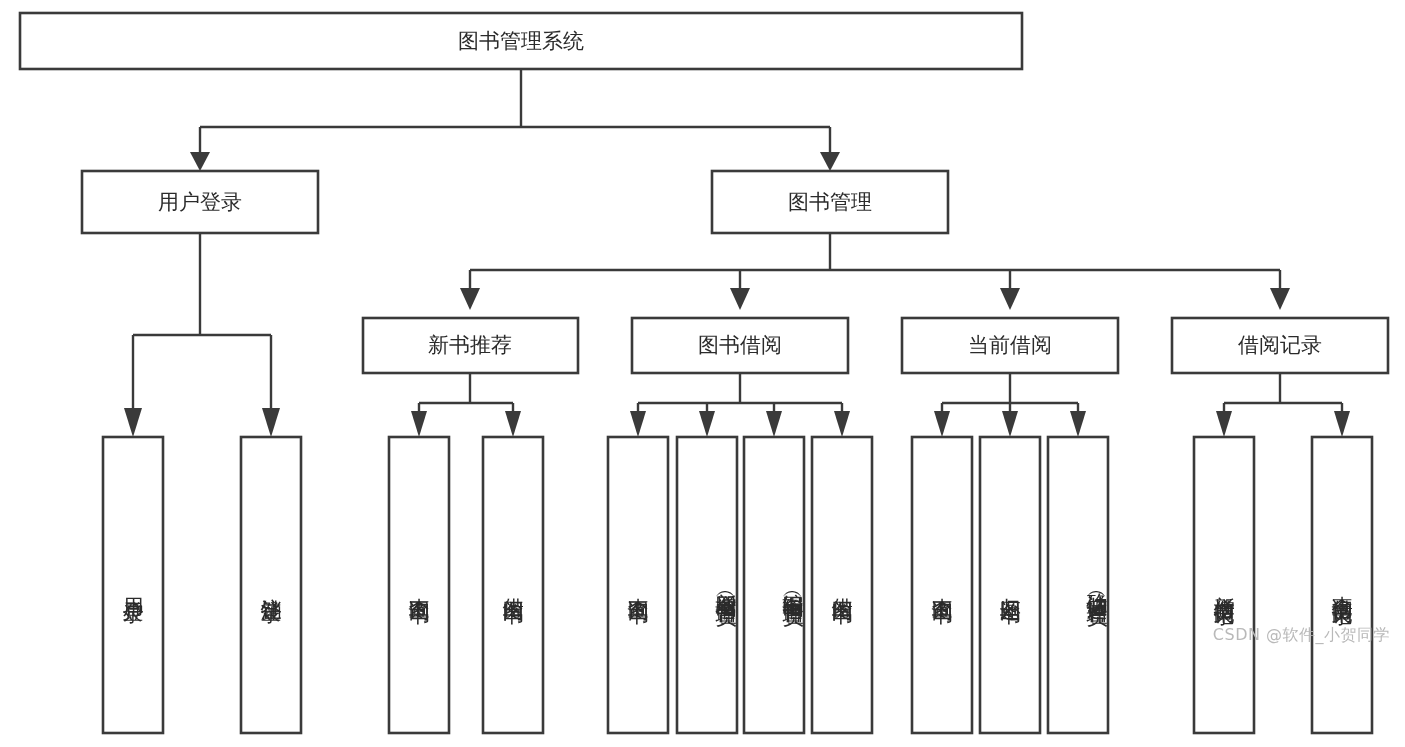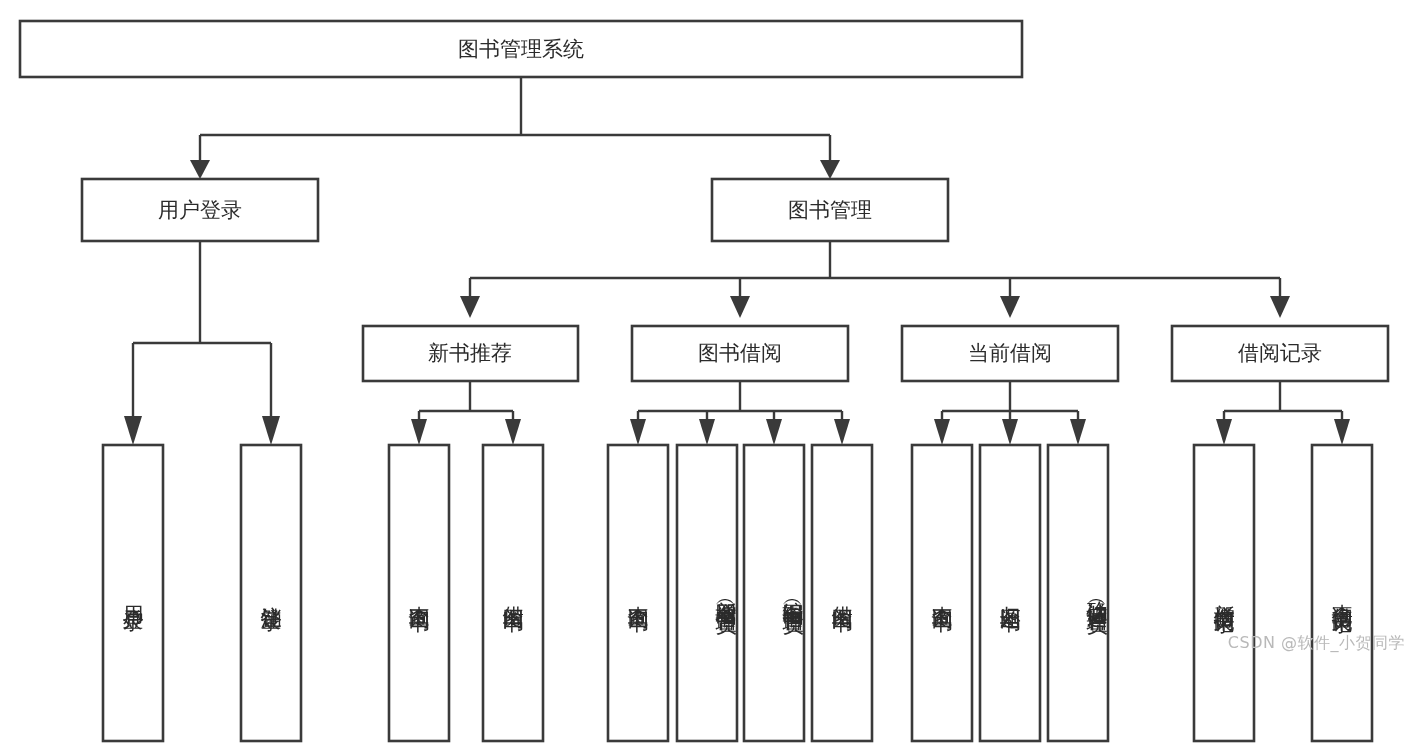--- a/index.html
+++ b/index.html
@@ -11,21 +11,20 @@
     width: 1405px;
     height: 747px;
     font-family: "DejaVu Sans", "Liberation Sans", sans-serif;
     overflow: hidden;
   }
   #diagram-root {
     position: relative;
     width: 1405px;
     height: 654px;
     background: #ffffff;
-    margin-top: 8px;
   }
   svg.canvas {
     position: absolute;
     left: 0;
     top: 0;
     width: 1405px;
     height: 747px;
   }
   .node-box {
     fill: #ffffff;
@@ -59,21 +58,21 @@
     font-family: "DejaVu Sans", "Liberation Sans", sans-serif;
     font-size: 21px;
     line-height: 1.08;
     color: #2b2b2b;
     letter-spacing: 2px;
     white-space: nowrap;
     pointer-events: none;
   }
   .watermark {
     position: absolute;
-    right: 0;
+    right: 15px;
     bottom: 8px;
     font-family: "DejaVu Sans", "Liberation Sans", sans-serif;
     font-size: 16px;
     color: #b9b9b9;
     letter-spacing: 0.5px;
     user-select: none;
   }
 </style>
 </head>
 <body>

